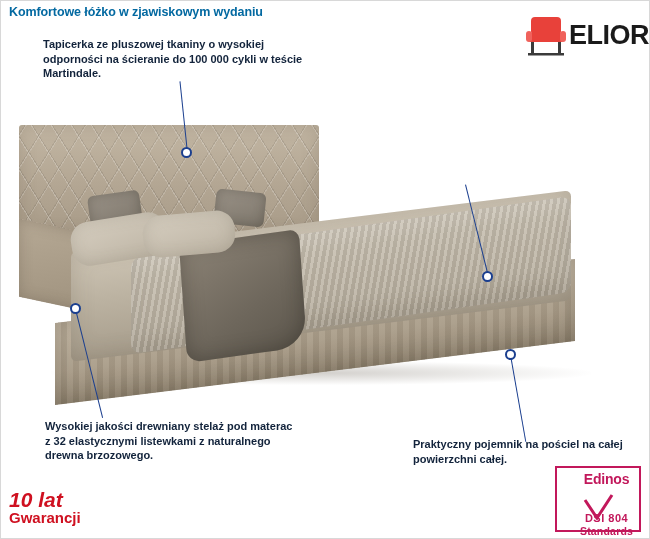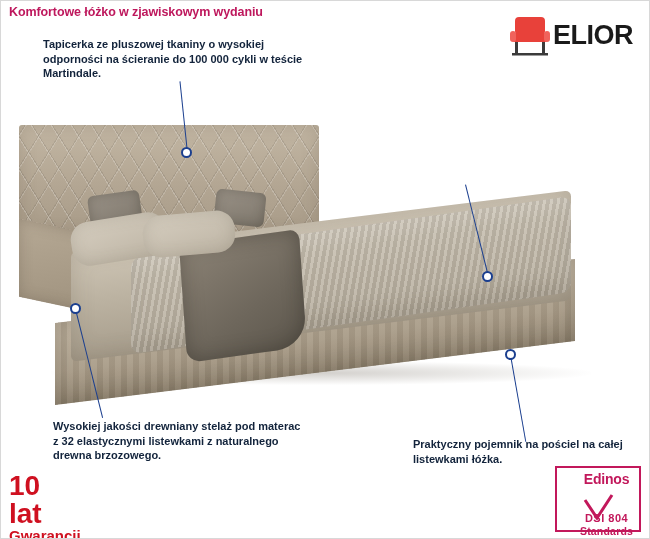--- a/index.html
+++ b/index.html
@@ -23,28 +23,28 @@
     overflow: hidden;
   }
 
   
   .title {
     position: absolute;
     left: 8px;
     top: 4px;
     font-size: 12.5px;
     font-weight: bold;
-    color: #be185d;
+    color: #0369a1;
     letter-spacing: -0.1px;
   }
 
   
   .brand {
     position: absolute;
-    right: 16px;
+    right: 0;
     top: 10px;
     display: flex;
     align-items: center;
     gap: 0;
   }
   .brand-name {
     font-size: 27px;
     font-weight: bold;
     color: #1a1a1a;
     letter-spacing: -0.5px;
@@ -178,21 +178,21 @@
   
   .callout {
     position: absolute;
     font-size: 11px;
     font-weight: bold;
     line-height: 1.33;
     color: #12233b;
   }
   .callout.c-top-left   { left: 42px;  top: 36px;  width: 262px; }
   .callout.c-top-right  { left: 345px; top: 105px; width: 285px; }
-  .callout.c-bot-left   { left: 52px;  top: 418px; width: 250px; }
+  .callout.c-bot-left   { left: 44px;  top: 418px; width: 250px; }
   .callout.c-bot-right  { left: 412px; top: 436px; width: 215px; }
 
   .dot {
     position: absolute;
     width: 11px;
     height: 11px;
     border-radius: 50%;
     border: 2px solid #1b3f8f;
     background: #ffffff;
     box-sizing: border-box;
@@ -218,24 +218,25 @@
     position: absolute;
     left: 8px;
     bottom: 8px;
     width: 68px;
     height: 44px;
     display: flex;
     flex-direction: column;
     justify-content: center;
   }
   .warranty-years {
-    font-size: 28px;
+    font-size: 21px;
     font-weight: bold;
     color: #cf1020;
     line-height: 1;
+    font-style: italic;
   }
   .warranty-label {
     font-size: 15px;
     font-weight: bold;
     color: #cf1020;
     line-height: 1.1;
   }
 
   .edinos {
     position: absolute;
@@ -315,21 +316,21 @@
   <div class="leader l3"></div>
   <div class="leader l4"></div>
 
   <div class="dot d1"></div>
   <div class="dot d2"></div>
   <div class="dot d3"></div>
   <div class="dot d4"></div>
 
   <div class="callout c-top-left">Tapicerka ze pluszowej tkaniny o wysokiej odporności na ścieranie do 100 000 cykli w teście Martindale.</div>
   <div class="callout c-bot-left">Wysokiej jakości drewniany stelaż pod materac z 32 elastycznymi listewkami z naturalnego drewna brzozowego.</div>
-  <div class="callout c-bot-right">Praktyczny pojemnik na pościel na całej listewkami łóżka.</div>
+  <div class="callout c-bot-right">Praktyczny pojemnik na pościel na całej powierzchni całej.</div>
 
   <div class="warranty">
     <div class="warranty-years">10 lat</div>
     <div class="warranty-label">Gwarancji</div>
   </div>
 
   <div class="edinos">
     <div class="edinos-top">Edinos</div>
     <span class="edinos-check">
       <svg viewBox="0 0 34 26" width="34" height="26" aria-hidden="true">

